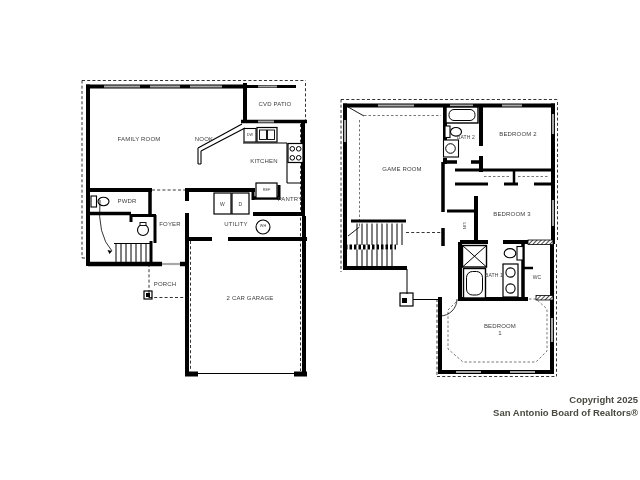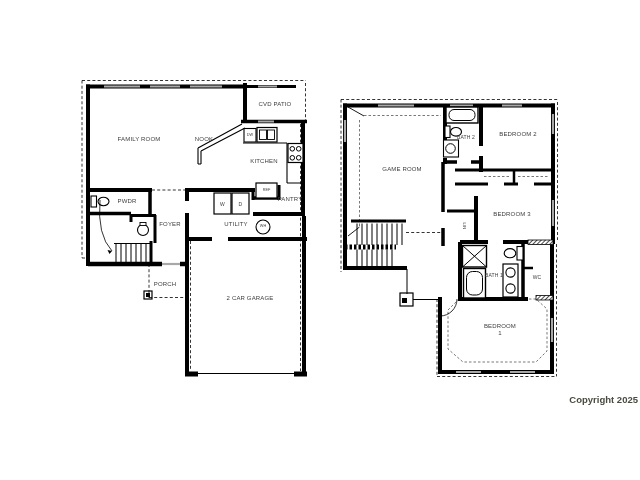--- a/index.html
+++ b/index.html
@@ -257,15 +257,16 @@
   <span class="lbl" style="left:518px;top:134px">BEDROOM 2</span>
   <span class="lbl" style="left:512px;top:214px">BEDROOM 3</span>
   <span class="lbl small wrap w20" style="left:494px;top:275px">BATH 1</span>
   <span class="lbl small" style="left:537px;top:277px">WC</span>
   <span class="lbl wrap w34" style="left:500px;top:330px">BEDROOM 1</span>
   <span class="lbl rot" style="left:464px;top:226px">LIN</span>
 </div>
 
 <div class="watermark">
   <div>Copyright 2025</div>
+  <div>San Antonio Board of Realtors®</div>
 </div>
 
 </div>
 
 </body></html>

